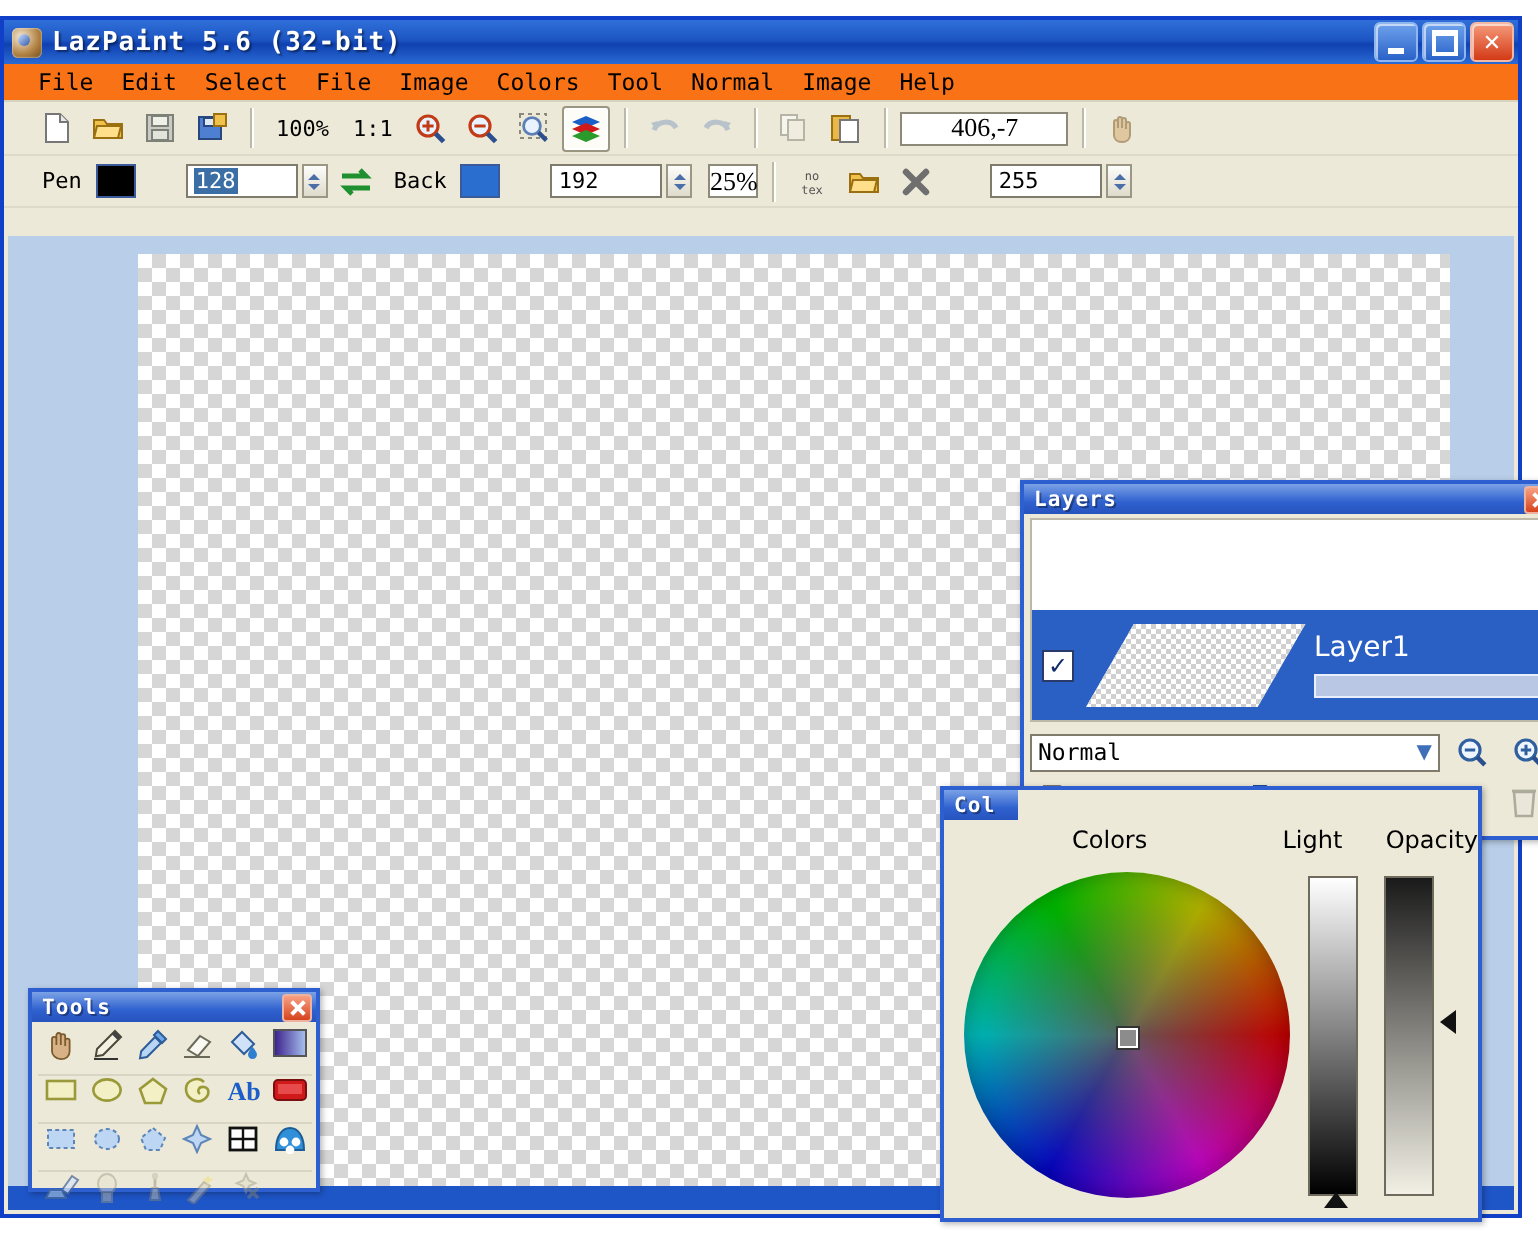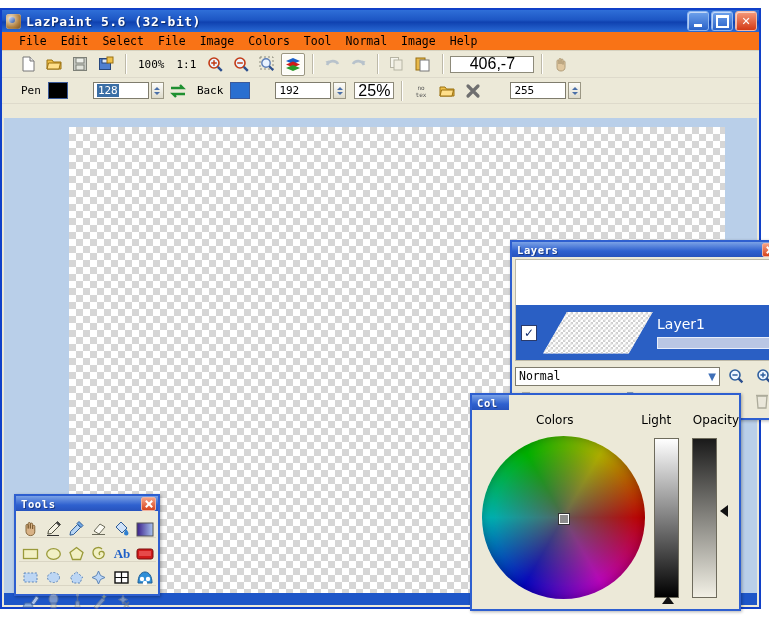--- a/index.html
+++ b/index.html
@@ -35,21 +35,21 @@
   
   .toolbar{height:26px;background:#ece9d8;display:flex;align-items:center;padding-left:10px;gap:0;
       border-bottom:1px solid #dedacb;}
   .tb-group{display:flex;align-items:center;gap:2px;padding:0 4px;}
   .sep{width:1px;height:20px;background:#bdb9a8;margin:0 3px;box-shadow:1px 0 0 #fff;}
   .tbtn{width:22px;height:21px;display:flex;align-items:center;justify-content:center;border:1px solid transparent;border-radius:2px;}
   .tbtn.sel{border-color:#9a9681;background:#fdfcf7;box-shadow:inset 0 0 0 1px #fff;}
   .tbtn svg{display:block;}
   .txtbtn{font-family:"DejaVu Sans Mono",monospace;font-size:11px;padding:1px 5px;color:#000;}
   .field{background:#fff;border:1px solid #8d8a7a;height:17px;display:flex;align-items:center;
-      justify-content:center;font-family:Liberation Sans, sans-serif;font-size:16px;color:#000;box-sizing:border-box;}
+      justify-content:center;font-family:Liberation Serif, serif;font-size:13px;color:#000;box-sizing:border-box;}
   .spin{width:13px;height:17px;border:1px solid #9b9784;background:linear-gradient(to bottom,#fdfdfb,#dedbcb);
      display:flex;flex-direction:column;align-items:center;justify-content:center;box-sizing:border-box;}
   .spin i{display:block;width:0;height:0;border-left:3px solid transparent;border-right:3px solid transparent;}
   .spin i.up{border-bottom:3px solid #4a6fa8;margin-bottom:2px;}
   .spin i.dn{border-top:3px solid #4a6fa8;}
   .swatch{width:20px;height:17px;border:1px solid #3b5a9a;box-sizing:border-box;}
   .inp{background:#fff;border:1px solid #7f7c6d;height:17px;box-sizing:border-box;display:flex;align-items:center;
      padding:0 3px;font-family:"DejaVu Sans Mono",monospace;font-size:11px;margin-left:23px;}
   .inp.selected{}
   .inp.selected span{background:#3a6ea5;color:#fff;padding:0 1px;}
@@ -120,21 +120,21 @@
   #light-slider{left:182px;top:28px;height:160px;background:linear-gradient(to bottom,#ffffff,#000000);}
   #opacity-slider{left:220px;top:28px;height:160px;background:linear-gradient(to bottom,#1a1a1a,#f2f0e5);}
   .knob{position:absolute;width:0;height:0;border-top:6px solid transparent;border-bottom:6px solid transparent;}
   .knob.right{border-right:8px solid #111;}
   .knob.up{border:0;width:0;height:0;border-left:6px solid transparent;border-right:6px solid transparent;border-bottom:8px solid #111;}
 
   
   #tools-panel{left:12px;top:484px;width:146px;height:102px;}
   .tools-grid{padding:3px 2px 0 3px;}
   .trow{display:flex;gap:0;}
-  .tcell{width:23px;height:23px;display:flex;align-items:flex-end;justify-content:center;}
+  .tcell{width:23px;height:23px;display:flex;align-items:flex-start;justify-content:center;}
   .tcell.dim{opacity:.45;}
   .trow.bordered{border-top:1px solid #d9d5c4;}
 </style>
 </head>
 <body>
 
 <div id="app">
 
   <div class="titlebar">
     <div class="title-icon"></div>
@@ -292,21 +292,21 @@
       <div class="swatch" style="background:#2a6fd0;"></div>
       <div class="inp" style="width:56px;">
           <span>192</span>
         </div>
       <div class="spin">
           <i class="up"></i>
           <i class="dn"></i>
         </div>
     </div>
     <div class="tb-group">
-      <div class="field" style="width:40px;">25%</div>
+      <div class="field" style="width:25px;">25%</div>
     </div>
     <div class="sep"></div>
     <div class="tb-group">
       <div class="tbtn">
         <svg width="22" height="18" viewBox="0 0 22 18">
             <text x="11" y="8" font-size="6" text-anchor="middle" fill="#555" font-family="monospace">no</text>
             <text x="11" y="15" font-size="6" text-anchor="middle" fill="#555" font-family="monospace">tex</text>
           </svg>
       </div>
       <div class="tbtn">

